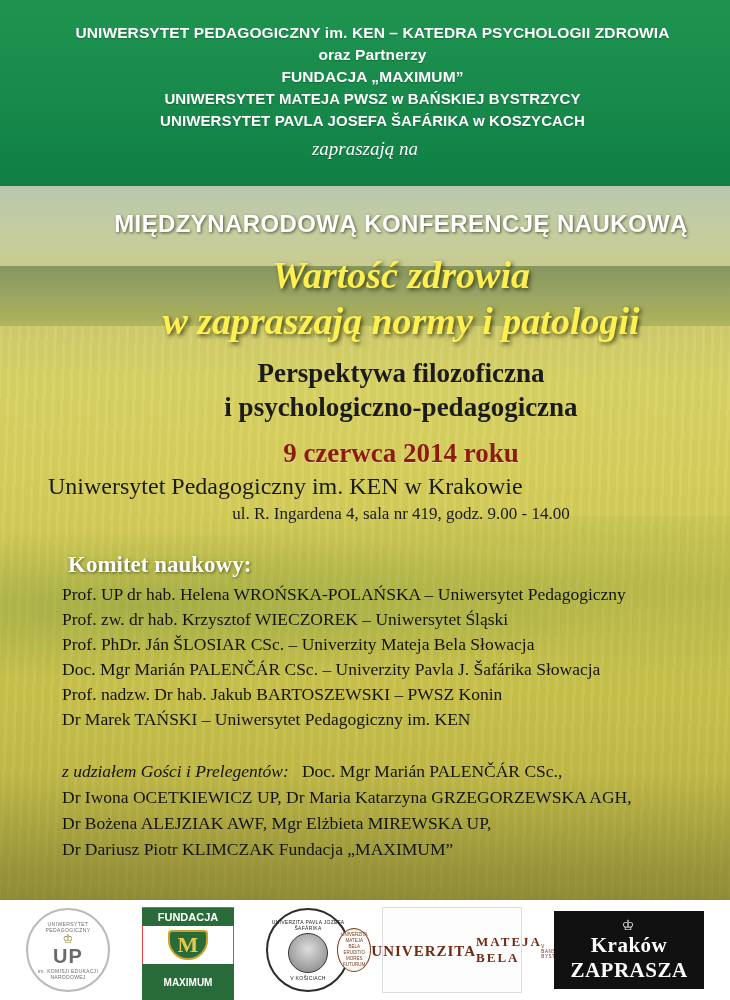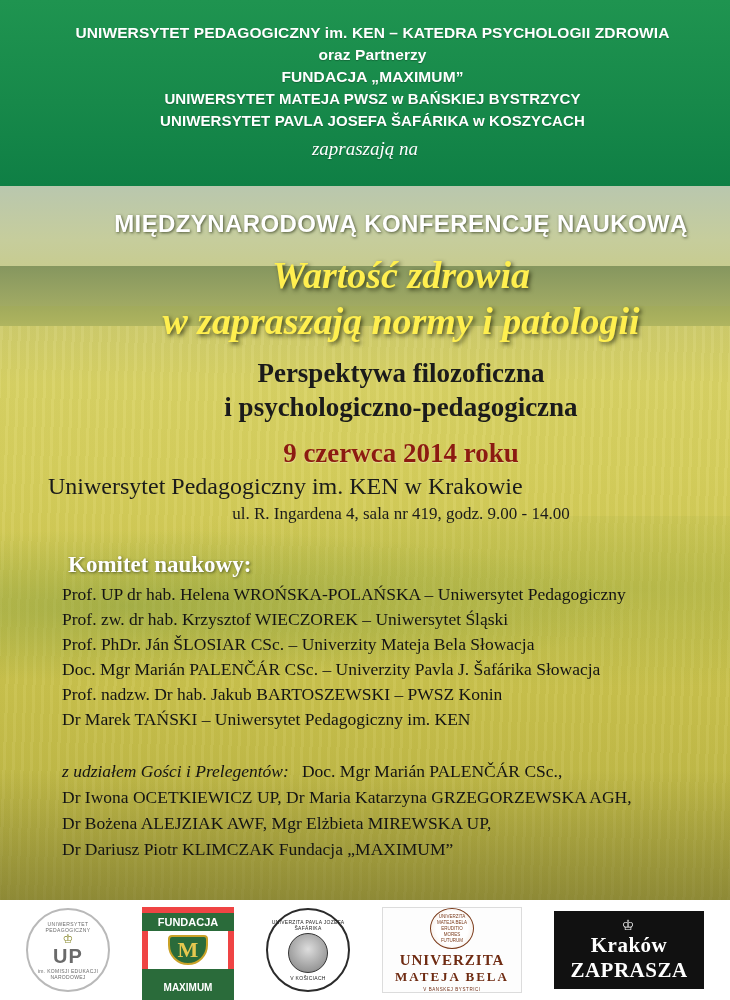--- a/index.html
+++ b/index.html
@@ -241,21 +241,21 @@
     font-size: 5px; letter-spacing: 0.4px; margin-top: 5px;
   }
   .logo-up .crown { font-size: 12px; line-height: 12px; color: #8a8a2f; }
   .logo-up .mono { font-size: 20px; font-weight: bold; letter-spacing: 1px; }
   .logo-up .ring-txt-bot { font-size: 5px; letter-spacing: 0.3px; margin-bottom: 4px; }
 
   
   .logo-fm {
     width: 92px; height: 86px;
     background: #ffffff;
-    border: 6px solid #ef4444;
+    border: 1px solid #ef4444;
     display: flex; flex-direction: column; align-items: center;
   }
   .logo-fm .top {
     width: 92px; background: #2a6b3a; color: #ffffff;
     font-size: 11px; font-weight: bold; text-align: center;
     padding: 3px 0;
   }
   .logo-fm .shield {
     width: 40px; height: 44px; margin-top: 4px;
     background: #2a6b3a;
@@ -286,21 +286,21 @@
     border: 1px solid #333; margin: 2px 0;
     background: radial-gradient(circle at 50% 40%, #ddd 0%, #9a9a9a 70%, #6f6f6f 100%);
   }
   .logo-safarik .ring-bot { font-size: 5px; letter-spacing: 0.3px; margin-bottom: 4px; }
 
   
   .logo-umb {
     width: 140px; height: 86px;
     border: 1px solid #dcdcdc;
     background: #fdfdfd;
-    display: flex; flex-direction: column; align-items: center; justify-content: center;
+    display: flex; flex-direction: row; align-items: center; justify-content: center;
     color: #6f2b12;
   }
   .logo-umb .seal {
     width: 44px; height: 44px; border-radius: 50%;
     border: 1.5px solid #7a3a1a;
     color: #7a3a1a;
     font-size: 4.5px;
     display: flex; align-items: center; justify-content: center;
     text-align: center;
     background: radial-gradient(circle at 50% 50%, #fff 55%, #f0e2d6 100%);

